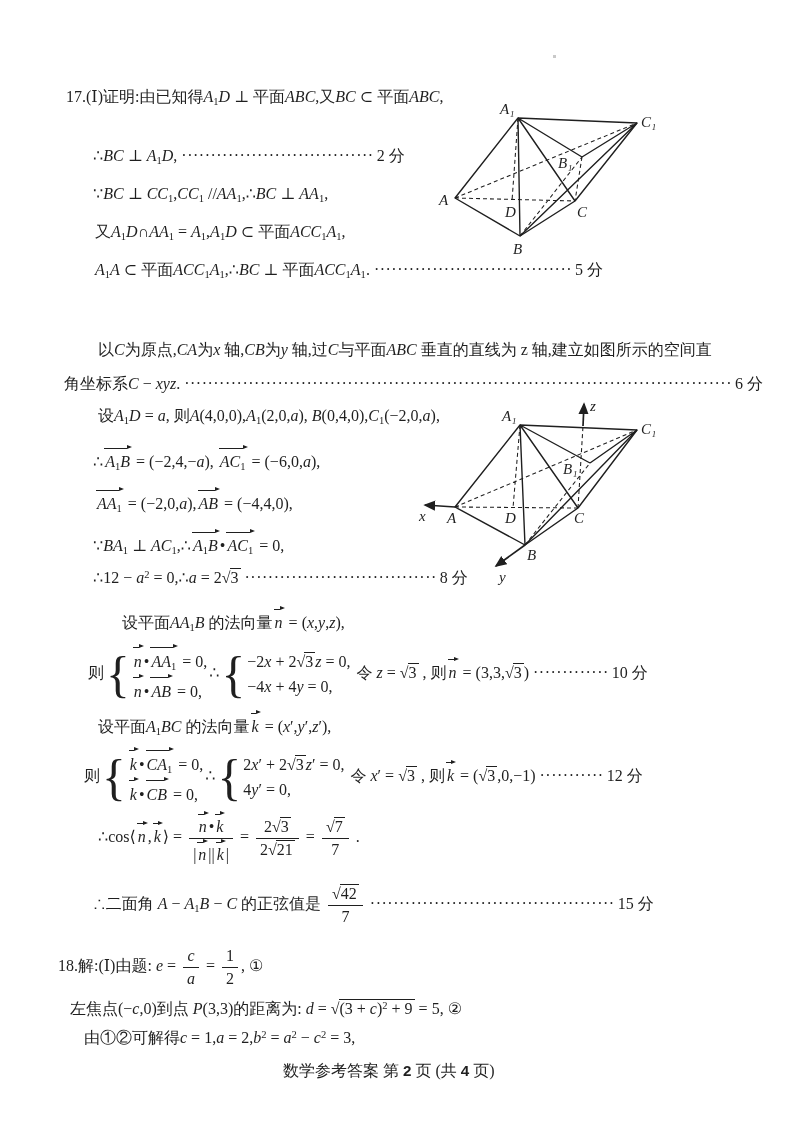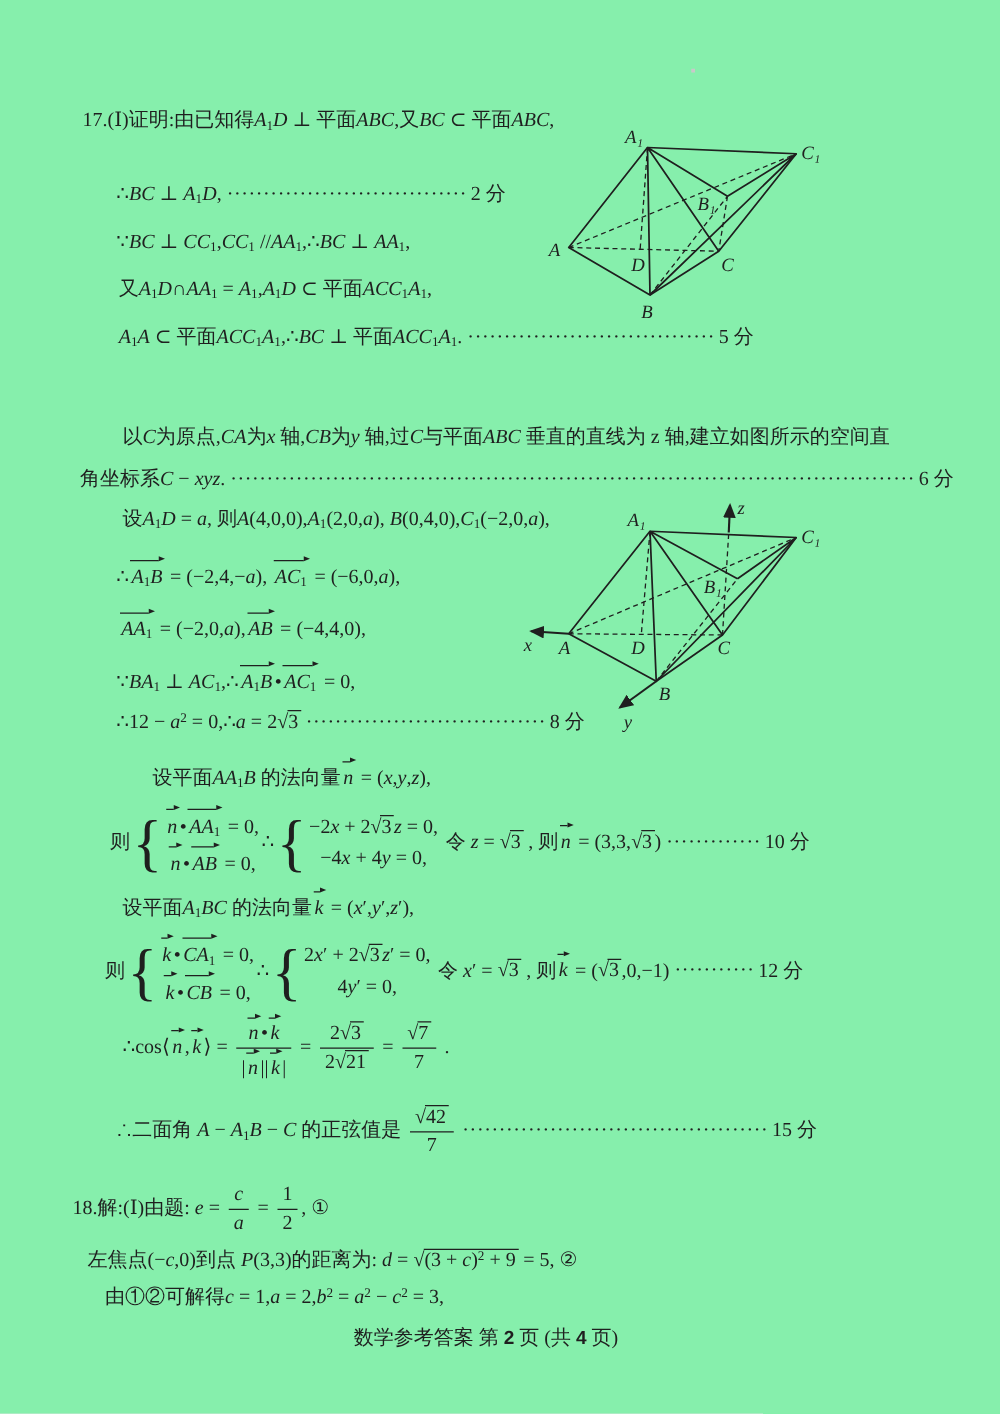--- a/index.html
+++ b/index.html
@@ -1,16 +1,16 @@
 <!DOCTYPE html>
 <html><head>
 <meta charset="utf-8">
 <style>
   html,body{margin:0;padding:0;background:#e8e8e8;}
-  .page{position:relative;width:800px;height:1131px;background:#86efac;overflow:hidden;
+  .page{position:relative;width:800px;height:1131px;background:#ffffff;overflow:hidden;
         font-family:"Liberation Serif","DejaVu Serif",serif;color:#1f1f1f;font-size:16px;}
   .ln{position:absolute;white-space:nowrap;line-height:1.4;}
   .ln i{font-style:italic;}
   sub{font-size:0.66em;vertical-align:-0.25em;line-height:0;}
   sup{font-size:0.66em;vertical-align:0.45em;line-height:0;}
   
   .vec{position:relative;display:inline-block;padding:4px 2px 0 2px;margin-top:1px;}
   .vec::before{content:'';position:absolute;top:1px;left:1px;right:5px;border-top:1.3px solid currentColor;}
   .vec::after{content:'';position:absolute;top:-1.6px;right:0;width:0;height:0;
               border-top:2.8px solid transparent;border-bottom:2.8px solid transparent;border-left:5px solid currentColor;}
@@ -18,21 +18,21 @@
   .sq{white-space:nowrap;}
   .sq .rad{font-style:normal;}
   .sq .bar{border-top:1.3px solid currentColor;padding:0 2px 0 1px;margin-left:-1px;}
   
   .fr{display:inline-block;vertical-align:middle;text-align:center;margin:0 3px;line-height:1.25;}
   .fr .nu{display:block;padding:0 4px 1px 4px;border-bottom:1.3px solid currentColor;}
   .fr .de{display:block;padding:1px 4px 0 4px;}
   
   .cs{display:inline-flex;vertical-align:middle;align-items:center;margin:0 2px;}
   .cs .br{font-size:3.1em;line-height:0.95;font-weight:400;margin-right:2px;transform:scaleY(1.02);}
-  .cs .rw{display:inline-block;text-align:center;}
+  .cs .rw{display:inline-block;text-align:left;}
   .cs .rw > span{display:block;line-height:1.55;}
   .dots{letter-spacing:0.5px;margin:0 3px 0 4px;}
   
   .l1{left:66px;top:86px;}  .l2{left:93px;top:145px;}  .l3{left:93px;top:183px;}
   .l4{left:95px;top:221px;} .l5{left:95px;top:259px;}  .l6{left:64px;top:300px;}
   .l7{left:98px;top:339px;} .l8{left:64px;top:373px;}  .l9{left:98px;top:405px;}
   .l10{left:93px;top:446px;}.l11{left:95px;top:488px;} .l12{left:93px;top:530px;}
   .l13{left:93px;top:567px;}.l14{left:98px;top:607px;margin-left:24px;} .l15{left:64px;top:645px;margin-left:24px;}
   .l16{left:98px;top:711px;}.l17{left:64px;top:748px;margin-left:20px;} .l18{left:98px;top:812px;}
   .l19{left:93px;top:884px;}.l20{left:58px;top:946px;} .l21{left:70px;top:998px;}

